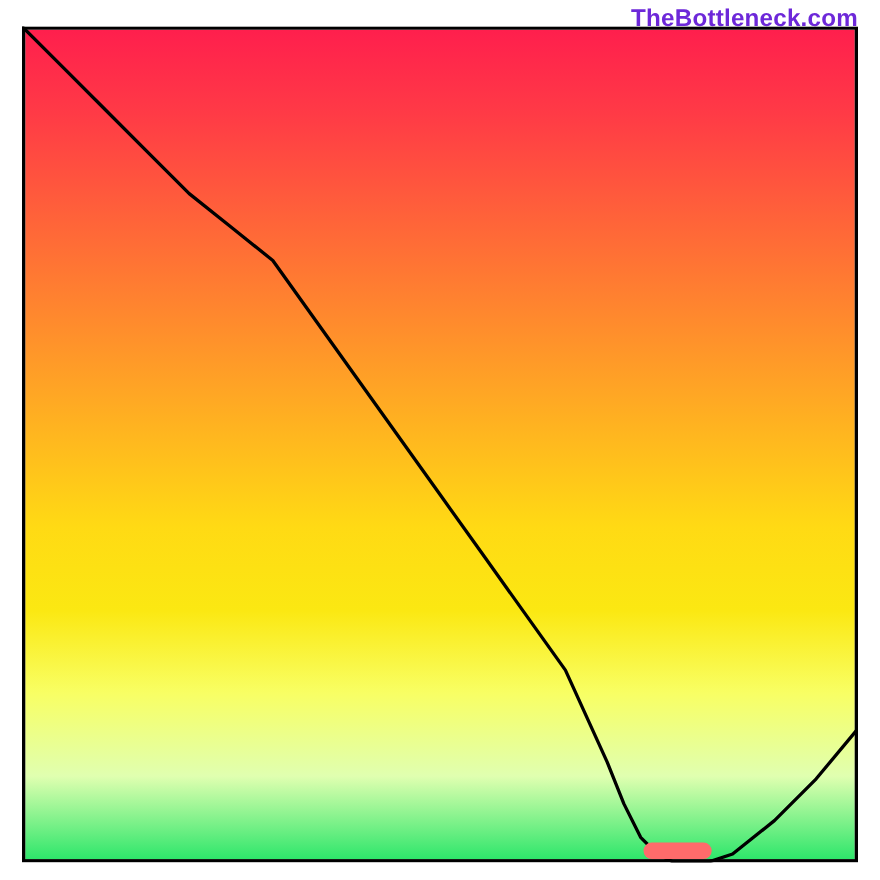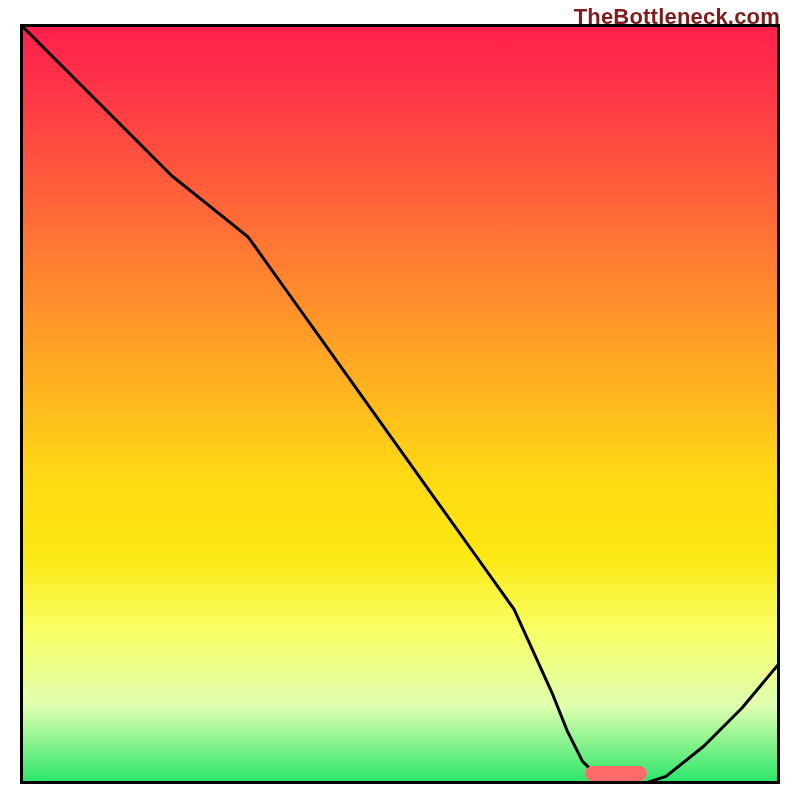--- a/index.html
+++ b/index.html
@@ -5,21 +5,21 @@
   * { margin: 0; padding: 0; box-sizing: border-box; }
   html, body { width: 800px; height: 800px; overflow: hidden; background: #fff; }
   .wrapper { position: relative; width: 800px; height: 800px; }
   .watermark {
     position: absolute;
     top: 4px;
     right: 20px;
     font-family: Arial, Helvetica, sans-serif;
     font-size: 22px;
     font-weight: 600;
-    color: #7f1d1d;
+    color: #6d28d9;
     letter-spacing: 0.2px;
   }
   .plot {
     position: absolute;
     left: 20px;
     top: 24px;
     width: 760px;
     height: 760px;
   }
   .gradient-fill {

